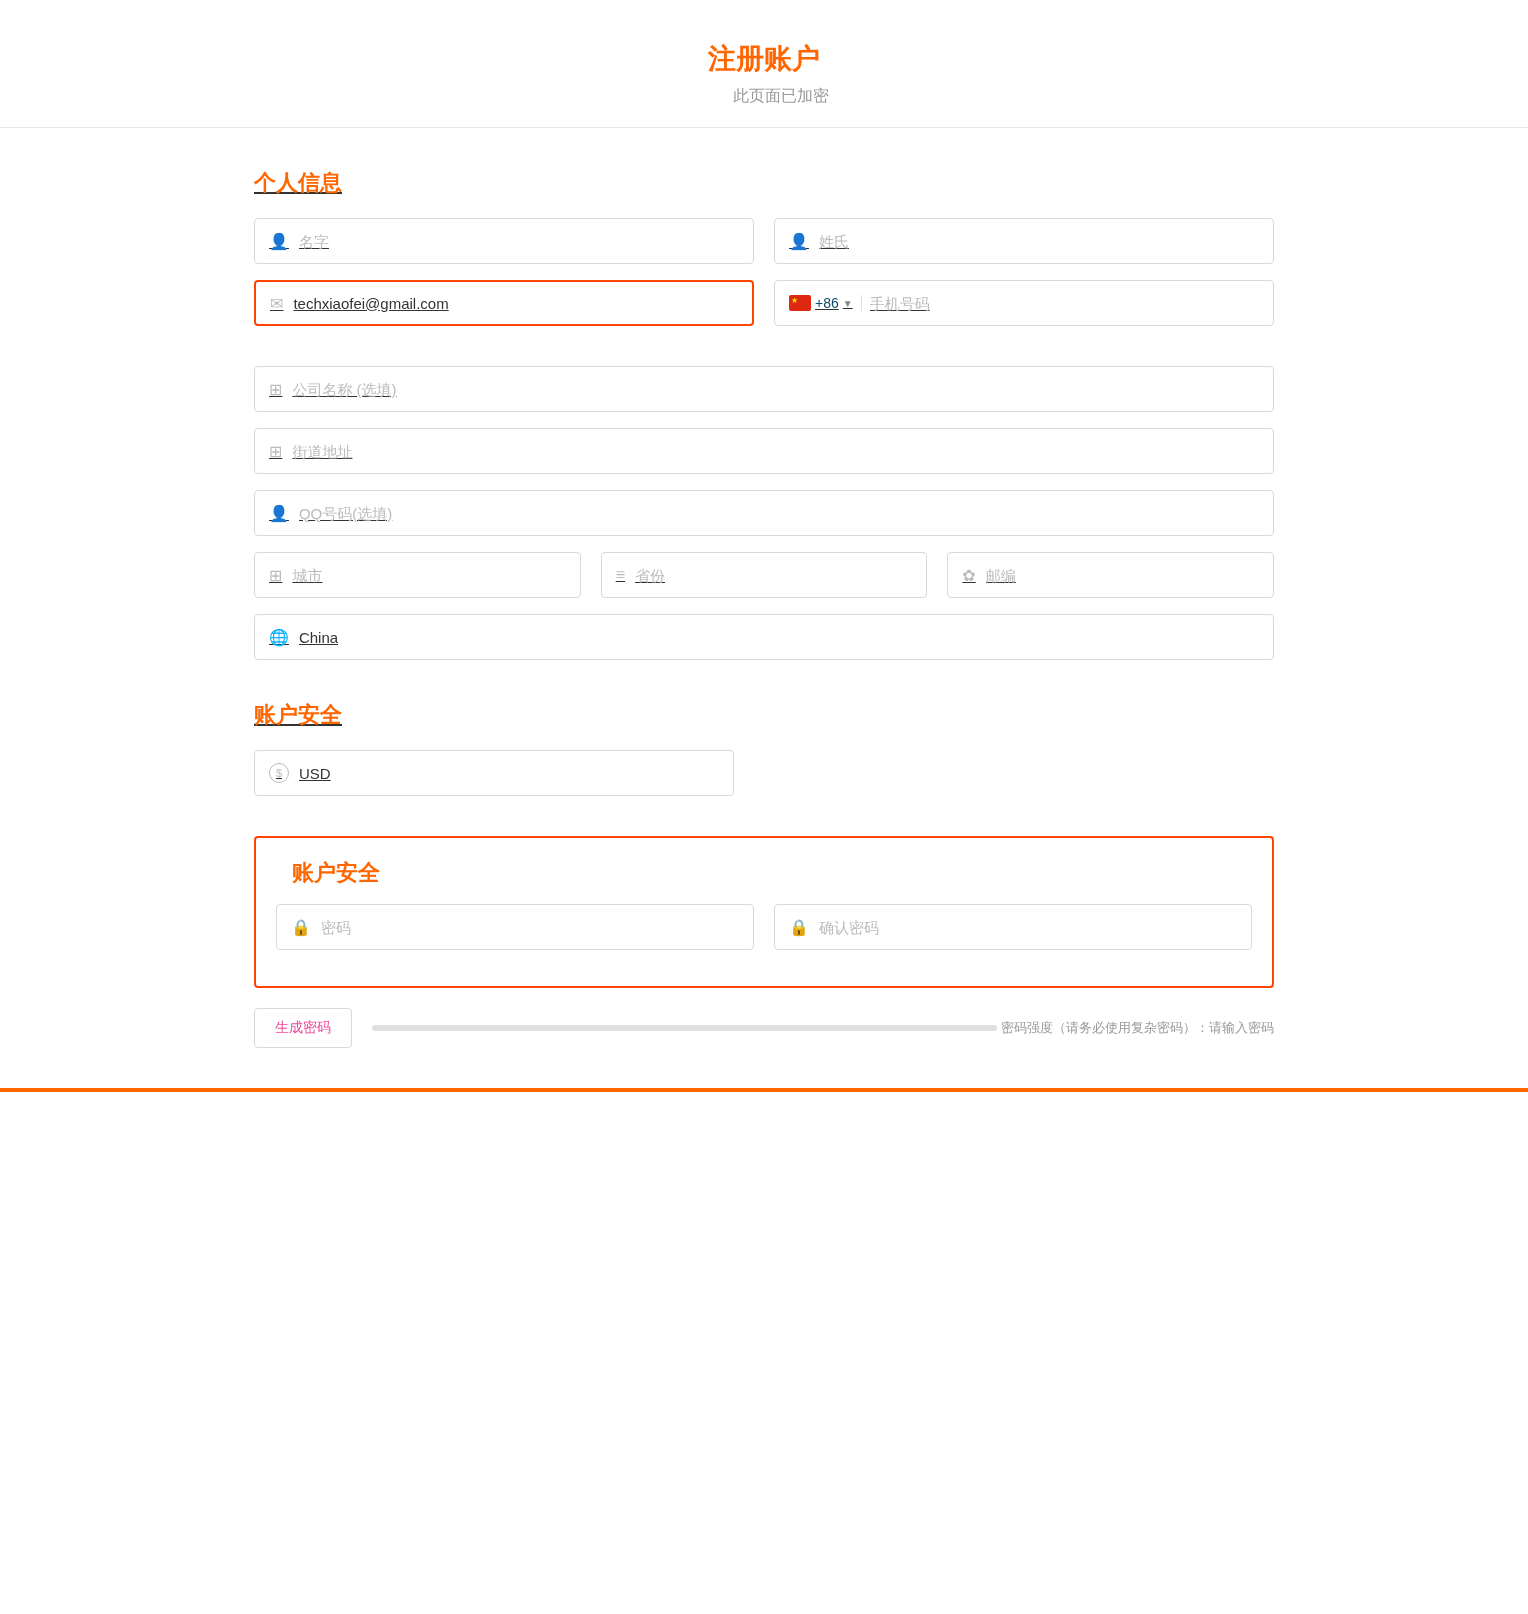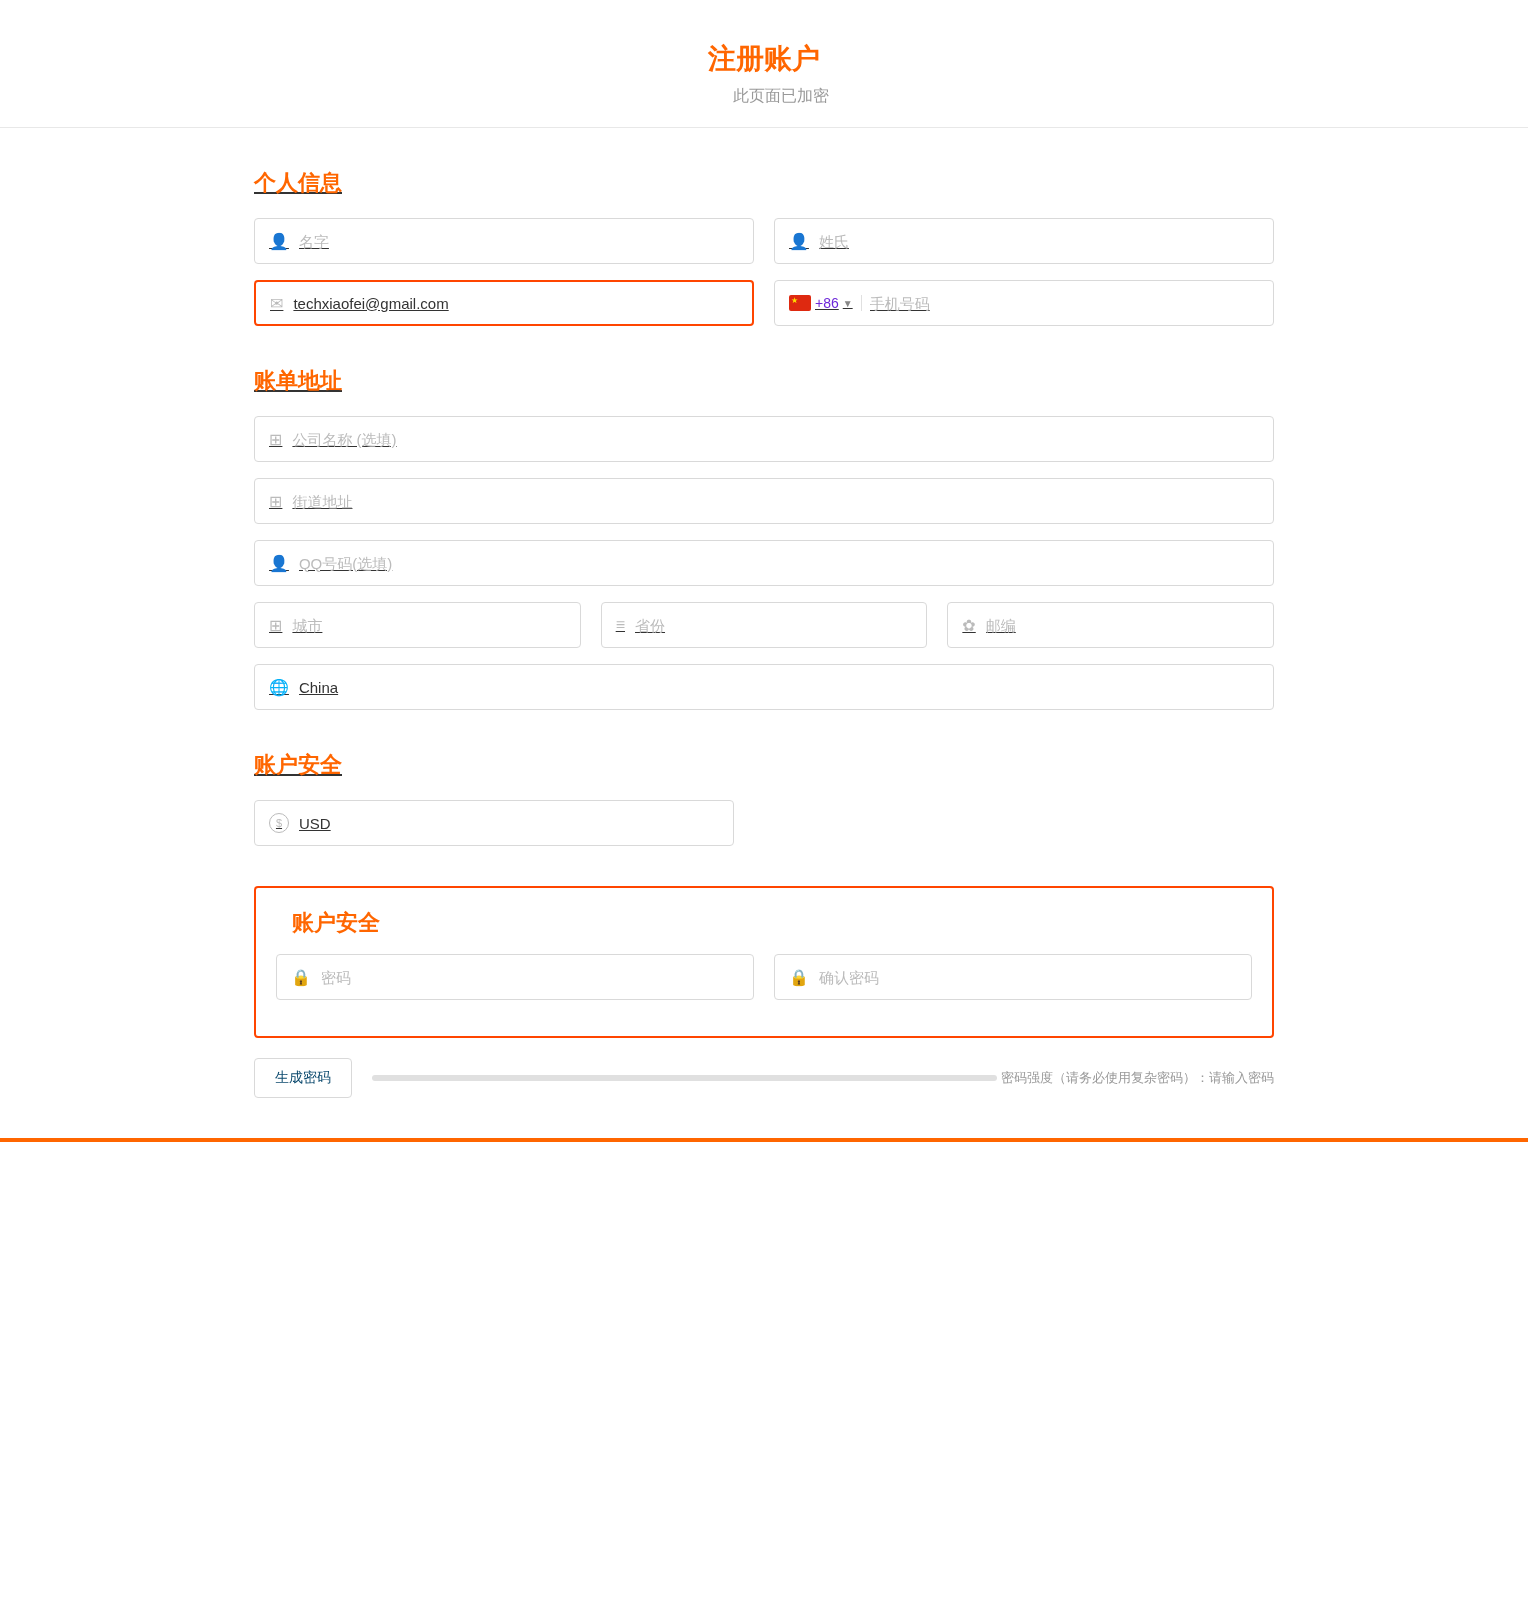--- a/index.html
+++ b/index.html
@@ -132,21 +132,21 @@
       top: 1px;
       left: 2px;
     }
 
     .flag-cn {
       background: #de2910;
     }
 
     .phone-code {
       font-size: 14px;
-      color: #6d28d9;
+      color: #0c4a6e;
     }
 
     .chevron {
       font-size: 10px;
       color: #888;
     }
 
     .account-security-section {
       border: 2px solid #ff4500;
       border-radius: 4px;
@@ -164,21 +164,21 @@
       align-items: center;
       margin-top: 16px;
       gap: 20px;
     }
 
     .generate-btn {
       border: 1px solid #d9d9d9;
       background: #fff;
       padding: 10px 20px;
       font-size: 14px;
-      color: #0c4a6e;
+      color: #ec4899;
       border-radius: 4px;
       cursor: pointer;
       white-space: nowrap;
       font-family: inherit;
     }
 
     .strength-bar-container {
       flex: 1;
       display: flex;
       align-items: center;
@@ -260,21 +260,20 @@
             <span class="phone-code">+86</span>
             <span class="chevron">▼</span>
           </div>
           <input type="tel" placeholder="手机号码" style="">
         </div>
       </div>
     </div>
   </div>
 
   <div class="section">
-    <div class="section-title">账单地址</div>
 
     <div class="form-row">
       <div class="form-field full-width">
         <div class="input-wrapper">
           <span class="icon">⊞</span>
           <input type="text" placeholder="公司名称 (选填)" style="">
         </div>
       </div>
     </div>
 

